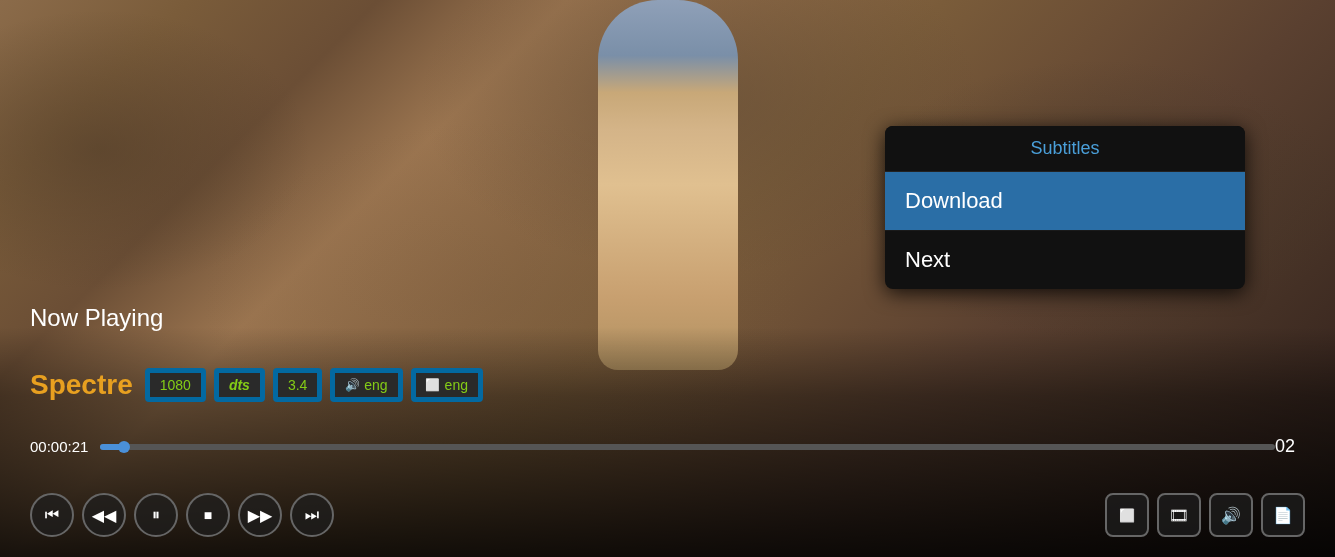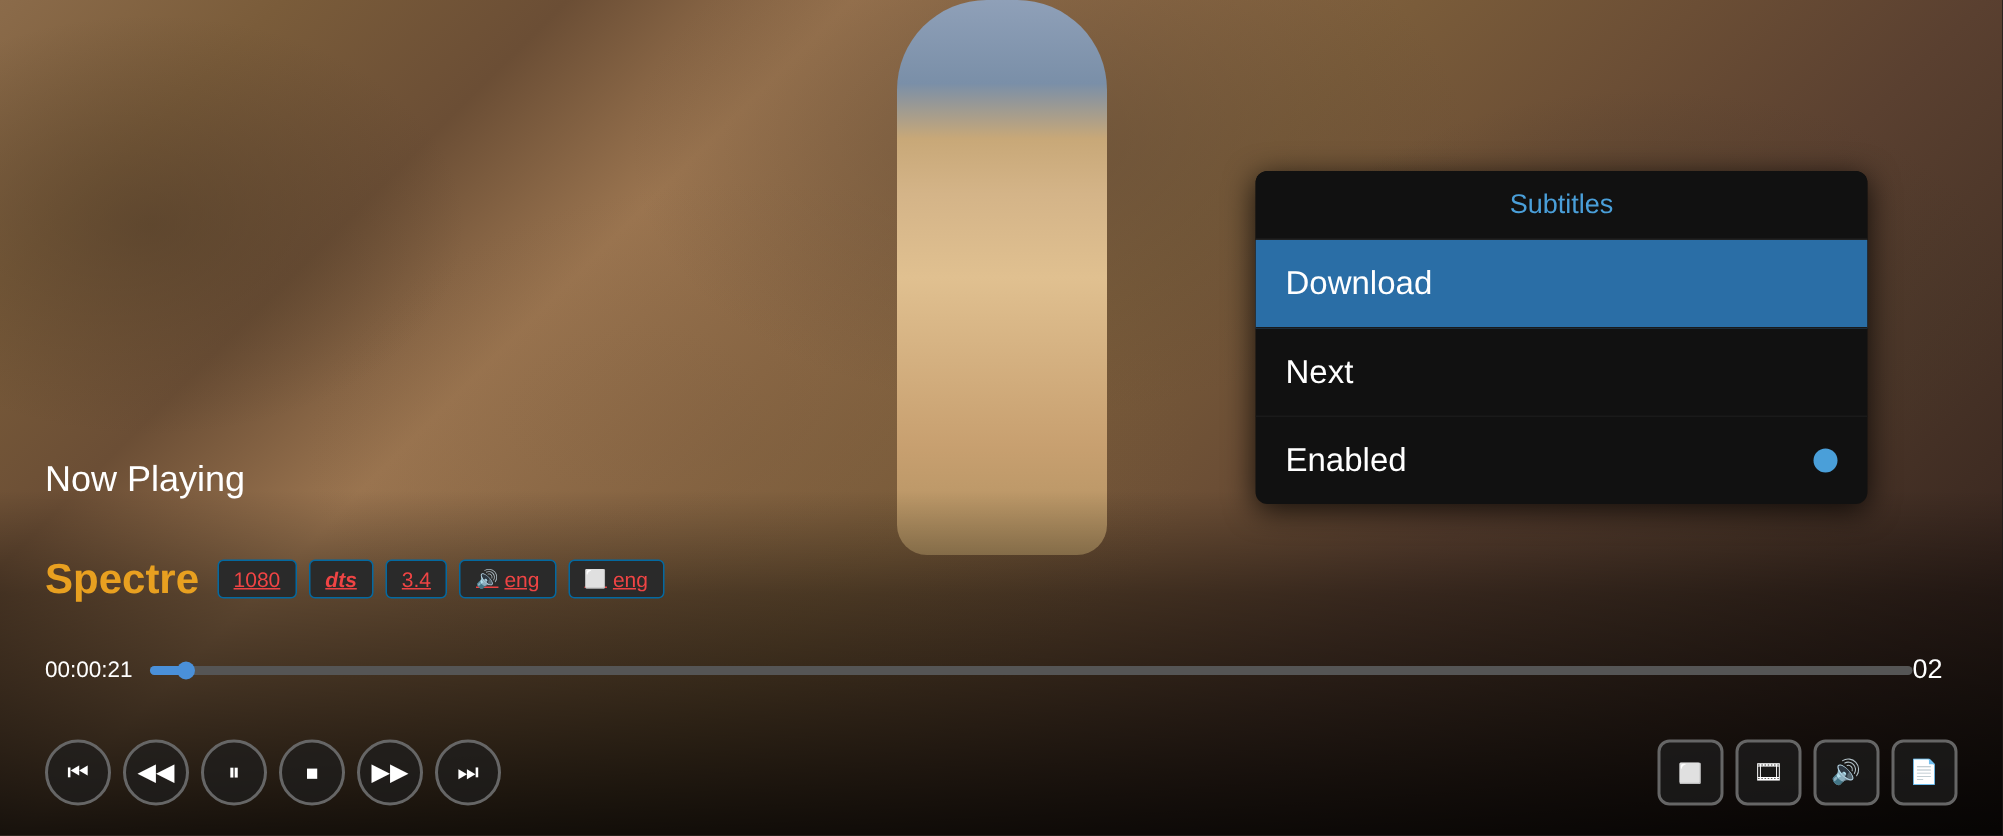--- a/index.html
+++ b/index.html
@@ -114,26 +114,25 @@
 
     #movie-title {
       color: #e8a020;
       font-size: 28px;
       font-weight: bold;
       margin-right: 4px;
     }
 
     .media-badge {
       background: #2a2a2a;
-      color: #ef4444;
+      color: #84cc16;
       font-size: 14px;
       padding: 4px 10px;
       border-radius: 4px;
-      border: 1px solid #0369a1;
-      text-decoration: underline;
+      border: 5px solid #0369a1;
     }
 
     .media-badge.dts {
       font-weight: bold;
       font-style: italic;
     }
 
     .media-badge.audio-lang, .media-badge.sub-lang {
       display: flex;
       align-items: center;
@@ -244,23 +243,23 @@
       font-size: 16px;
       display: flex;
       align-items: center;
       justify-content: center;
       cursor: pointer;
     }
 
     
     #subtitles-menu {
       position: absolute;
-      top: 114px;
+      top: 126px;
       right: 90px;
-      width: 408px;
+      width: 360px;
       background: #111;
       border-radius: 8px;
       overflow: hidden;
       z-index: 100;
       box-shadow: 0 4px 20px rgba(0,0,0,0.8);
     }
 
     #subtitles-menu-header {
       background: #111;
       color: #4a9fd9;
@@ -371,17 +370,13 @@
 </div>
 
 <div id="subtitles-menu">
   <div id="subtitles-menu-header">Subtitles</div>
   <div class="menu-item active">
     <span>Download</span>
   </div>
   <div class="menu-item">
     <span>Next</span>
   </div>
-  <div class="menu-item">
-    <span>Enabled</span>
-    <div class="toggle-dot"></div>
-  </div>
 </div>
 
 </body></html>

